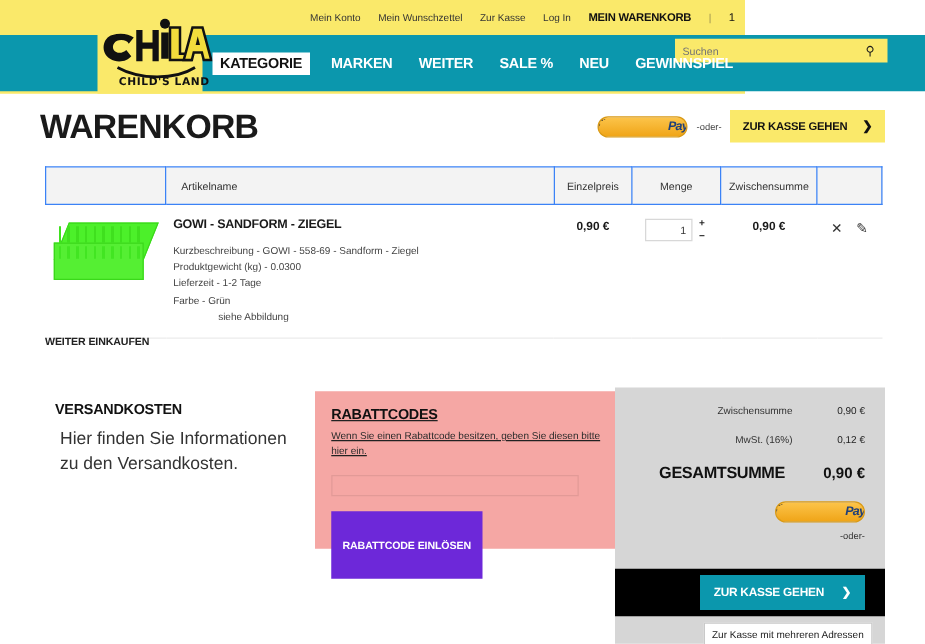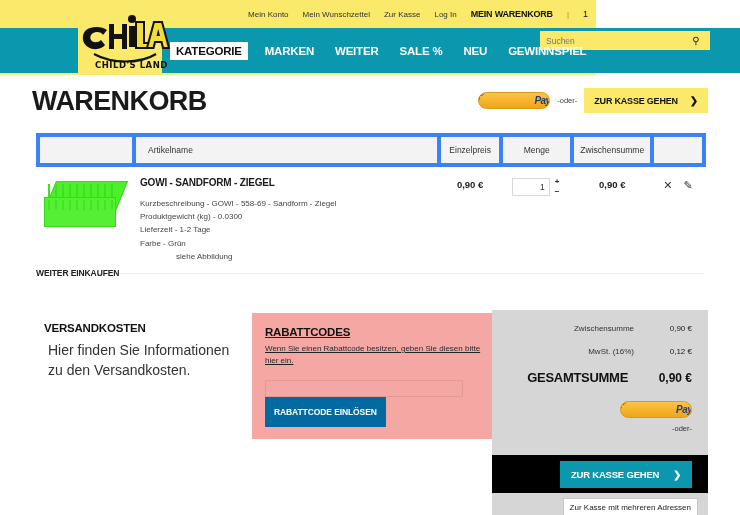--- a/index.html
+++ b/index.html
@@ -85,21 +85,21 @@
     border:none; cursor:pointer; white-space:nowrap;
   }
   .btn-checkout-top .chev { font-size:10px; }
 
   
   .cart-table {
     position:absolute; left:36px; top:133px; width:670px;
     border-collapse:collapse;
   }
   .cart-table thead th {
-    background:#f3f3f3; border:4px solid #3b82f6;
+    background:#f3f3f3; border:1px solid #3b82f6;
     font-size:8.5px; font-weight:normal; color:#333;
     padding:8px 6px; text-align:center; height:30px;
   }
   .th-img { width:90px; }
   .th-name { text-align:left !important; padding-left:12px !important; width:320px; }
   .th-price { width:62px; }
   .th-qty { width:72px; }
   .th-sub { width:76px; }
   .th-act { width:52px; }
 
@@ -184,23 +184,23 @@
     letter-spacing:-0.2px; color:#111;
   }
   .coupon p { margin:0 0 13px 0; font-size:8px; color:#2b2b2b; line-height:1.5; }
   .coupon-input {
     width:198px; height:17px; background:#f5a7a4;
     border:1px solid #e29a97; outline:none;
     font-family:"Liberation Sans", sans-serif; font-size:8.5px;
     padding:0 5px; color:#333;
   }
   .coupon-btn {
-    background:#0369a1; color:#fff;
+    margin-top:12px; background:#6d28d9; color:#fff;
     font-weight:bold; font-size:8.5px; letter-spacing:-0.1px;
-    border:none; padding:10px 9px; cursor:pointer;
+    border:none; padding:22px 9px; cursor:pointer;
   }
 
   .summary {
     position:absolute; left:492px; top:310px; width:216px; height:205px;
     background:#d6d6d6;
   }
   .sum-rows { padding:14px 16px 0 16px; }
   .sum-row {
     display:flex; justify-content:flex-end; align-items:baseline;
     gap:20px; margin-bottom:14px;

